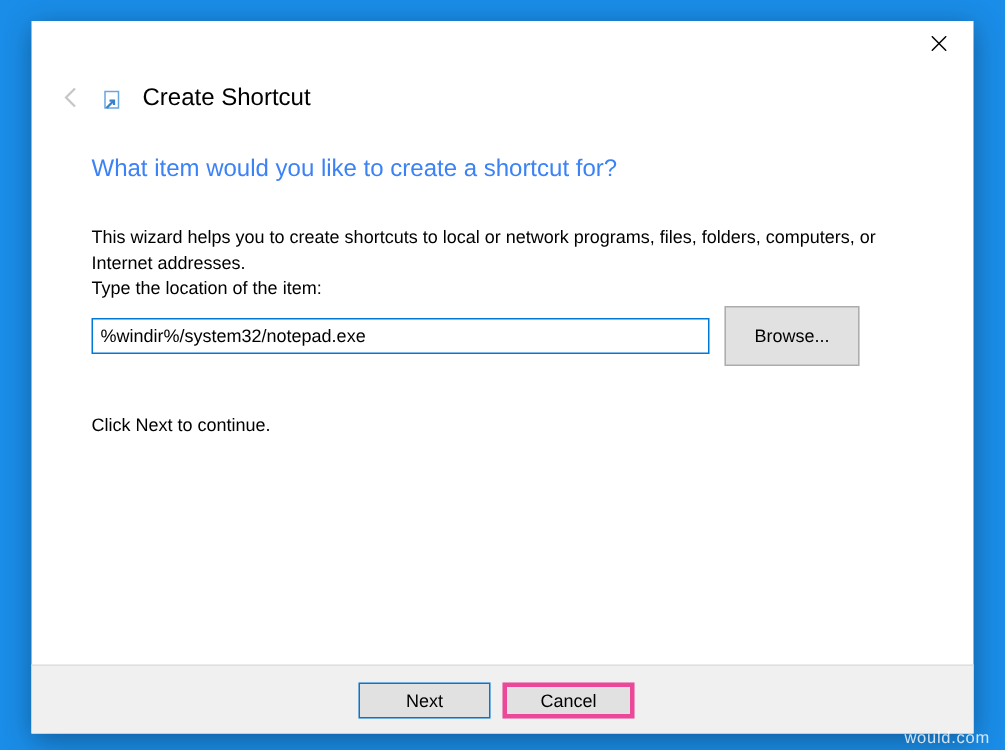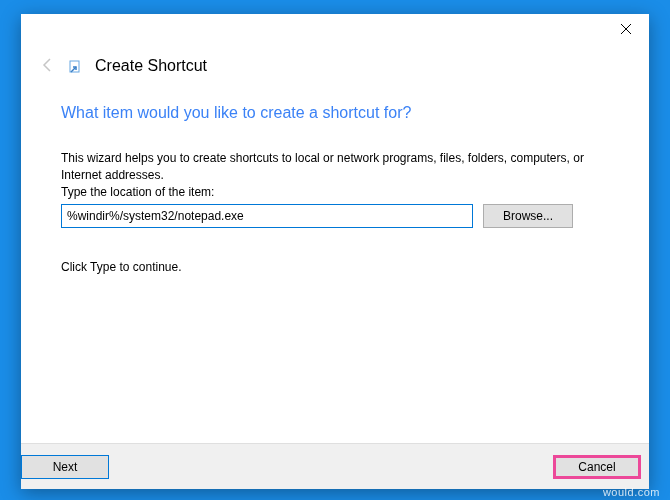--- a/index.html
+++ b/index.html
@@ -88,34 +88,34 @@
       width: 412px;
       height: 24px;
       padding: 2px 5px;
       font-family: "Segoe UI", Tahoma, sans-serif;
       font-size: 12px;
       border: 1px solid #0078d7;
       outline: none;
     }
     .browse-btn {
       width: 90px;
-      height: 24px;
+      height: 40px;
       font-family: "Segoe UI", Tahoma, sans-serif;
       font-size: 12px;
       background: #e1e1e1;
       border: 1px solid #adadad;
       cursor: pointer;
     }
     .continue-text { font-size: 12px; }
     .footer {
       height: 46px;
       background: #f0f0f0;
       border-top: 1px solid #dfdfdf;
       display: flex;
-      justify-content: space-between;
+      justify-content: center;
       align-items: center;
       padding-right: 8px;
       gap: 8px;
     }
     .footer button {
       width: 88px;
       height: 24px;
       font-family: "Segoe UI", Tahoma, sans-serif;
       font-size: 12px;
       background: #e1e1e1;
@@ -167,21 +167,21 @@
   <div class="content">
     <h1 class="heading">What item would you like to create a shortcut for?</h1>
     <div class="desc">This wizard helps you to create shortcuts to local or network programs, files, folders, computers, or Internet addresses.</div>
 
     <div class="field-label">Type the location of the item:</div>
     <div class="field-row">
       <input class="location-input" type="text" value="%windir%/system32/notepad.exe" style="">
       <button class="browse-btn">Browse...</button>
     </div>
 
-    <div class="continue-text">Click Type to continue.</div>
+    <div class="continue-text">Click Next to continue.</div>
   </div>
 
   <div class="footer">
     <button class="next-btn">Next</button>
     <button class="cancel-btn">Cancel</button>
   </div>
 
 </div>
 
 <div class="watermark">would.com</div>

